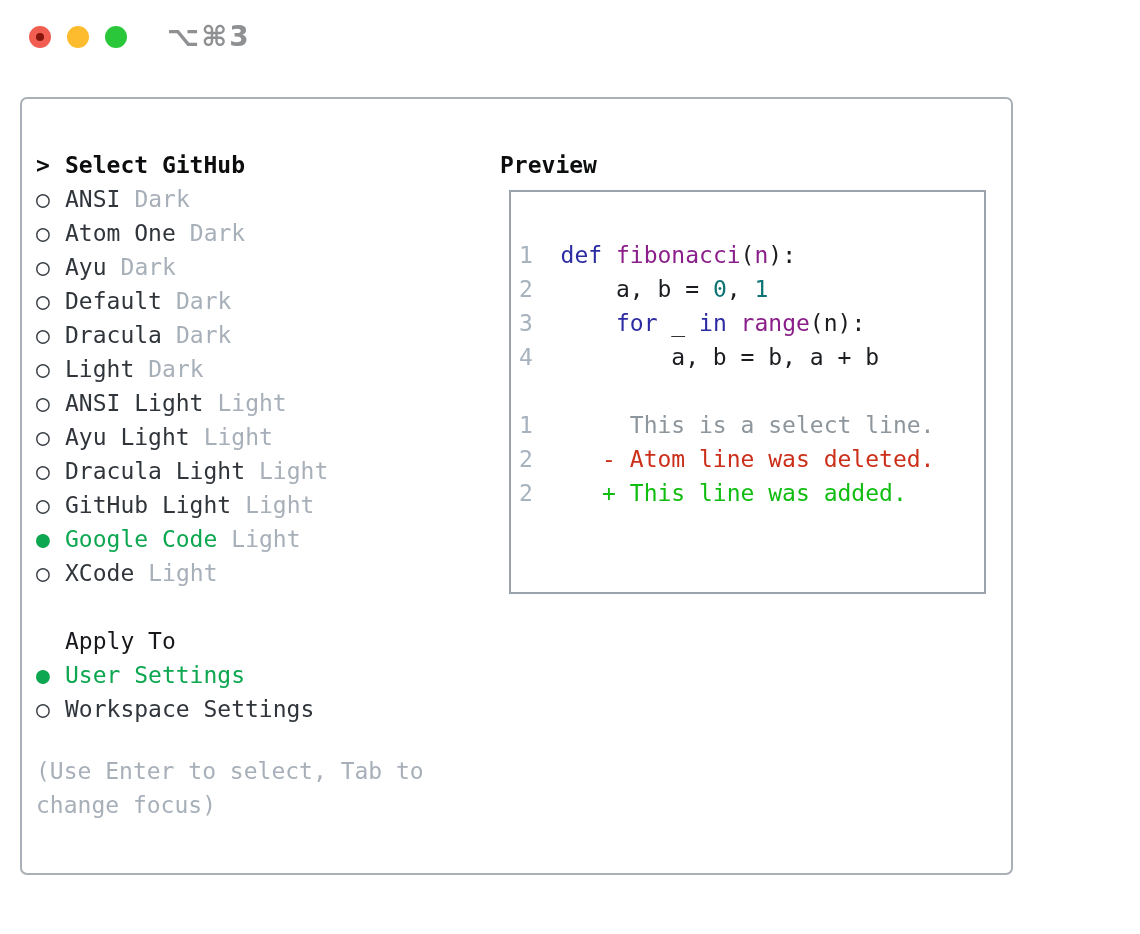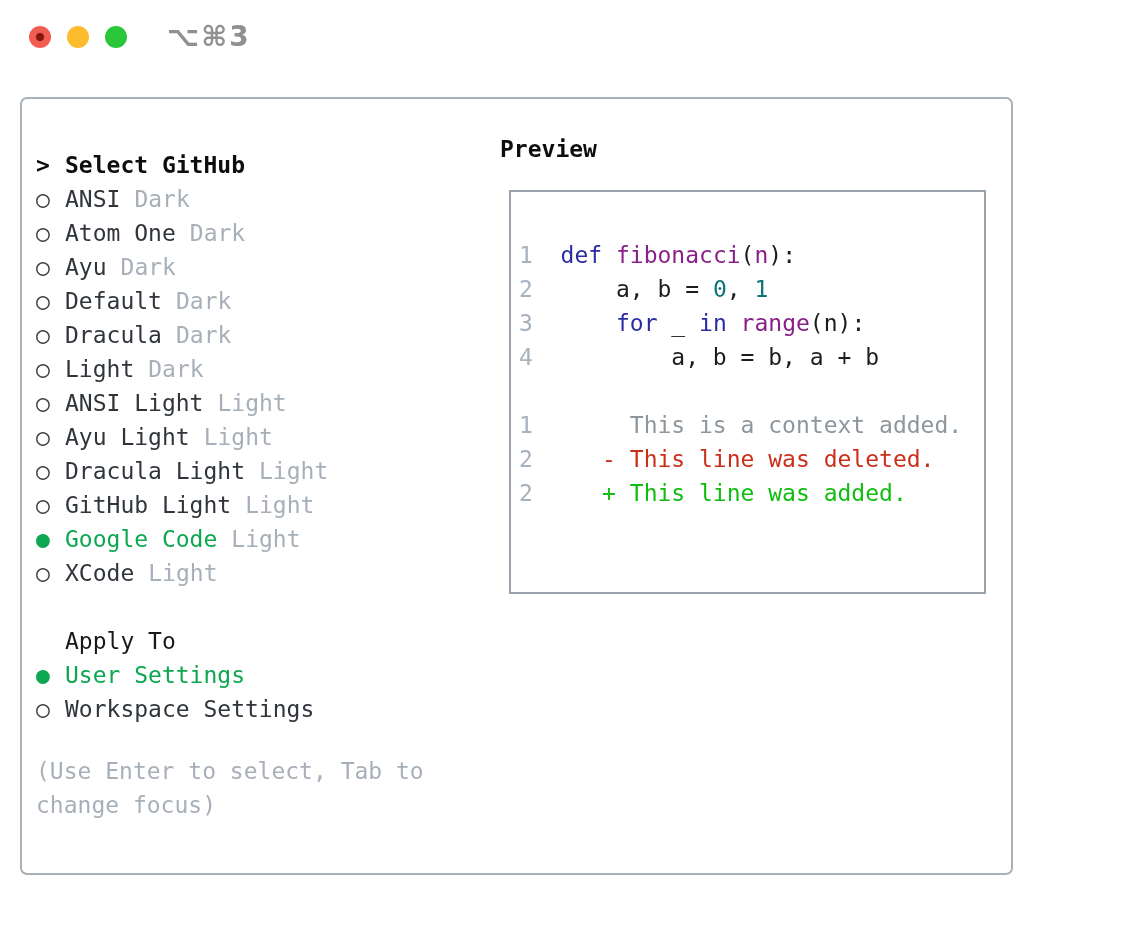--- a/index.html
+++ b/index.html
@@ -46,21 +46,21 @@
   .name{color:#30353b;}
   .variant{color:var(--muted);margin-left:14px;}
   .row.selected .marker, .row.selected .name{color:var(--accent-green);}
   .section-title .title{color:#16181b;}
   .hint{
     margin-top:28px;line-height:34px;font-size:23px;color:var(--muted);
     width:444px;white-space:normal;
   }
   
   .preview-title{
-    position:absolute;left:500px;top:132px;height:34px;line-height:34px;
+    position:absolute;left:500px;top:148px;height:34px;line-height:34px;
     font-size:23px;font-weight:bold;color:#0c0d0e;
   }
   .preview-box{
     position:absolute;left:509px;top:190px;width:477px;height:404px;
     border:2px solid #9aa3ab;box-sizing:border-box;background:#ffffff;
   }
   .code-preview{padding:46px 0 0 8px;}
   .code-line{height:34px;line-height:34px;white-space:pre;font-size:23px;}
   .lnum{color:var(--line-number);}
   .c-gutter,.c-plain{color:#1a1c1f;}
@@ -179,19 +179,19 @@
 
   <div class="preview-title">Preview</div>
 
   <div class="preview-box">
     <div class="code-preview">
         <div class="code-line"><span class="lnum">1</span><span class="c-plain">  </span><span class="c-kw">def</span><span class="c-plain"> </span><span class="c-fn">fibonacci</span><span class="c-plain">(</span><span class="c-fn">n</span><span class="c-plain">):</span></div>
         <div class="code-line"><span class="lnum">2</span><span class="c-plain">      a, b = </span><span class="c-lit">0</span><span class="c-plain">, </span><span class="c-lit">1</span></div>
         <div class="code-line"><span class="lnum">3</span><span class="c-plain">      </span><span class="c-kw">for</span><span class="c-plain"> _ </span><span class="c-kw">in</span><span class="c-plain"> </span><span class="c-fn">range</span><span class="c-plain">(n):</span></div>
         <div class="code-line"><span class="lnum">4</span><span class="c-plain">          a, b = b, a + b</span></div>
         <div class="code-line"><span class="lnum"></span></div>
-        <div class="code-line"><span class="lnum">1</span><span class="c-ctx">       This is a context added.</span></div>
-        <div class="code-line"><span class="lnum">2</span><span class="c-del">     - This line was deleted.</span></div>
+        <div class="code-line"><span class="lnum">1</span><span class="c-ctx">       This is a select line.</span></div>
+        <div class="code-line"><span class="lnum">2</span><span class="c-del">     - Atom line was deleted.</span></div>
         <div class="code-line"><span class="lnum">2</span><span class="c-add">     + This line was added.</span></div>
       </div>
   </div>
 
 </div>
 
 </body></html>

